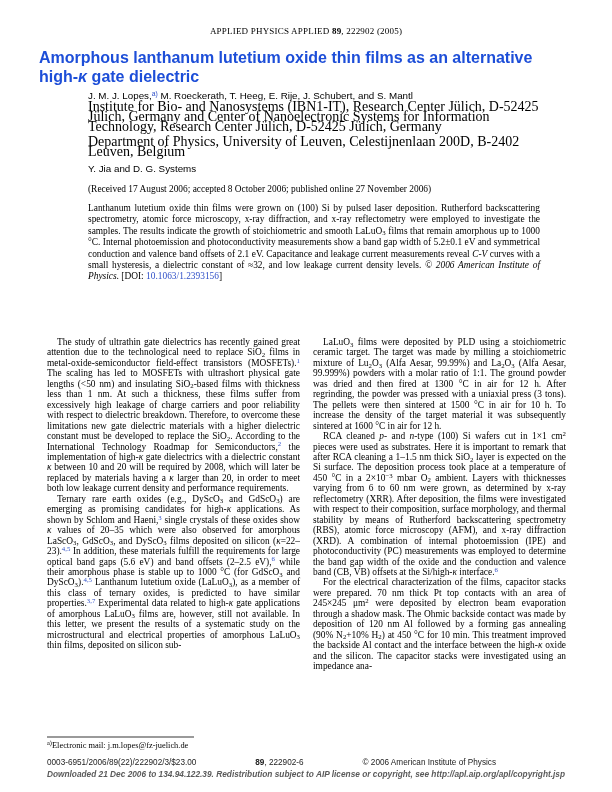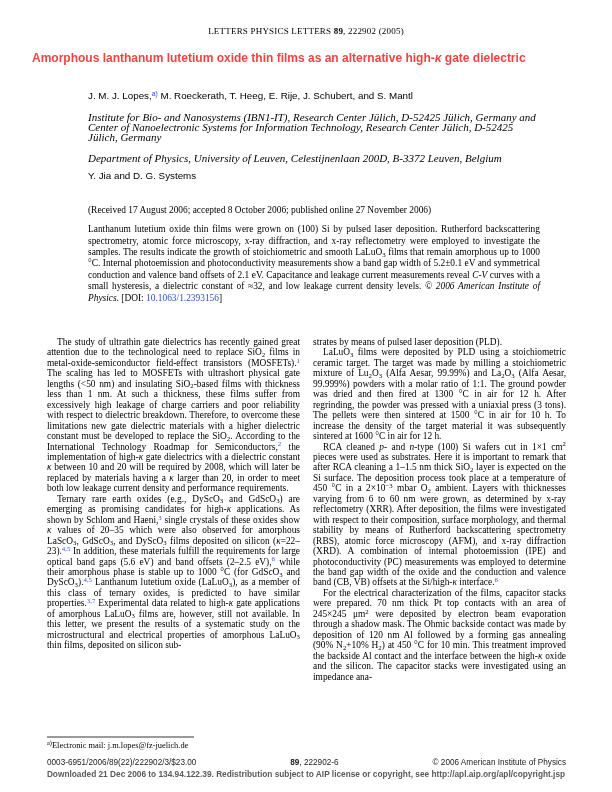--- a/index.html
+++ b/index.html
@@ -3,84 +3,83 @@
 <meta charset="utf-8">
 <style>
   html,body{margin:0;padding:0;background:#ffffff;}
   .page{position:relative;width:612px;height:792px;background:#ffffff;overflow:hidden;
         font-family:"Liberation Serif",serif;color:#000;}
 
   .journal-header{position:absolute;top:26px;left:0;width:100%;text-align:center;
         font-size:9px;letter-spacing:.2px;}
   .journal-header b{font-weight:bold;}
 
-  .title{position:absolute;left:32px;top:49px;width:518px;margin:0;
+  .title{position:absolute;left:39px;top:49px;width:518px;margin:0;
         font-family:"Liberation Sans",sans-serif;font-weight:bold;
-        font-size:12px;line-height:18.5px;color:#ef4444;}
+        font-size:16px;line-height:18.5px;color:#1d4ed8;}
 
   .front{position:absolute;left:88px;top:90px;width:452px;}
   .author-group{margin-bottom:6px;}
   .authors{font-family:"Liberation Sans",sans-serif;font-size:9.8px;line-height:11px;color:#000;}
-  .affiliation{font-style:italic;font-size:11px;line-height:9.8px;margin-top:12px;}
-  .received{font-size:9.4px;margin-top:24px;}
+  .affiliation{font-size:14px;line-height:9.8px;margin-top:1px;}
+  .received{font-size:9.4px;margin-top:10px;}
   .abstract{font-size:9.4px;line-height:11.4px;text-align:justify;margin-top:9px;}
 
   .body-columns{position:absolute;left:47px;top:337px;width:519px;display:flex;gap:13px;}
   .column{width:253px;font-size:9.4px;line-height:10.45px;text-align:justify;}
   .bodyp{margin:0;}
   .bodyp.indent{text-indent:10px;}
 
   sup{font-size:6.8px;vertical-align:baseline;position:relative;top:-3.2px;line-height:0;}
   sub{font-size:6.8px;vertical-align:baseline;position:relative;top:1.6px;line-height:0;}
   sup.ref{color:#3050c8;}
   .link{color:#3050c8;}
 
   .footnote{position:absolute;left:47px;top:736px;width:253px;font-size:8.4px;}
   .footnote-rule{width:147px;height:2px;background:#9a9a9a;margin-bottom:3px;}
   .footnote sup{font-size:6.4px;top:-2.6px;}
 
-  .footer1{position:absolute;left:47px;top:758px;width:519px;display:flex;
+  .footer1{position:absolute;left:47px;top:758px;width:449px;display:flex;
         justify-content:space-between;align-items:baseline;
         font-family:"Liberation Sans",sans-serif;font-size:8.2px;color:#222;}
   .footer2{position:absolute;left:0;top:769px;width:612px;text-align:center;
-        font-family:"Liberation Sans",sans-serif;font-weight:bold;font-size:8.3px;color:#5a5a5a;}
+        font-family:"Liberation Sans",sans-serif;font-weight:bold;font-size:8.3px;color:#5a5a5a;font-style:italic;}
 </style>
 </head>
 <body>
 
 <div class="page">
 
   <div class="journal-header">
-    <span>LETTERS PHYSICS LETTERS </span><b>89</b><span>, 222902 (2005)</span>
+    <span>APPLIED PHYSICS APPLIED </span><b>89</b><span>, 222902 (2005)</span>
   </div>
 
   <h1 class="title">Amorphous lanthanum lutetium oxide thin films as an alternative high-<i>κ</i> gate dielectric</h1>
 
   <div class="front">
     <div class="author-group">
       <div class="authors">J. M. J. Lopes,<sup class="ref">a)</sup> M. Roeckerath, T. Heeg, E. Rije, J. Schubert, and S. Mantl</div>
       <div class="affiliation">Institute for Bio- and Nanosystems (IBN1-IT), Research Center Jülich, D-52425 Jülich, Germany and Center of Nanoelectronic Systems for Information Technology, Research Center Jülich, D-52425 Jülich, Germany</div>
     </div>
     <div class="author-group">
-      <div class="affiliation">Department of Physics, University of Leuven, Celestijnenlaan 200D, B-3372 Leuven, Belgium</div>
+      <div class="affiliation">Department of Physics, University of Leuven, Celestijnenlaan 200D, B-2402 Leuven, Belgium</div>
     </div>
     <div class="author-group">
       <div class="authors">Y. Jia and D. G. Systems</div>
     </div>
     <div class="received">(Received 17 August 2006; accepted 8 October 2006; published online 27 November 2006)</div>
     <div class="abstract">Lanthanum lutetium oxide thin films were grown on (100) Si by pulsed laser deposition. Rutherford backscattering spectrometry, atomic force microscopy, x-ray diffraction, and x-ray reflectometry were employed to investigate the samples. The results indicate the growth of stoichiometric and smooth LaLuO<sub>3</sub> films that remain amorphous up to 1000 °C. Internal photoemission and photoconductivity measurements show a band gap width of 5.2±0.1 eV and symmetrical conduction and valence band offsets of 2.1 eV. Capacitance and leakage current measurements reveal <i>C-V</i> curves with a small hysteresis, a dielectric constant of ≈32, and low leakage current density levels. <i>© 2006 American Institute of Physics.</i> [DOI: <span class="link">10.1063/1.2393156</span>]</div>
   </div>
 
   <div class="body-columns">
     <div class="column">
         <p class="bodyp indent">The study of ultrathin gate dielectrics has recently gained great attention due to the technological need to replace SiO<sub>2</sub> films in metal-oxide-semiconductor field-effect transistors (MOSFETs).<sup class="ref">1</sup> The scaling has led to MOSFETs with ultrashort physical gate lengths (&lt;50 nm) and insulating SiO<sub>2</sub>-based films with thickness less than 1 nm. At such a thickness, these films suffer from excessively high leakage of charge carriers and poor reliability with respect to dielectric breakdown. Therefore, to overcome these limitations new gate dielectric materials with a higher dielectric constant must be developed to replace the SiO<sub>2</sub>. According to the International Technology Roadmap for Semiconductors,<sup class="ref">2</sup> the implementation of high-<i>κ</i> gate dielectrics with a dielectric constant <i>κ</i> between 10 and 20 will be required by 2008, which will later be replaced by materials having a <i>κ</i> larger than 20, in order to meet both low leakage current density and performance requirements.</p>
         <p class="bodyp indent">Ternary rare earth oxides (e.g., DyScO<sub>3</sub> and GdScO<sub>3</sub>) are emerging as promising candidates for high-<i>κ</i> applications. As shown by Schlom and Haeni,<sup class="ref">3</sup> single crystals of these oxides show <i>κ</i> values of 20–35 which were also observed for amorphous LaScO<sub>3</sub>, GdScO<sub>3</sub>, and DyScO<sub>3</sub> films deposited on silicon (<i>κ</i>=22–23).<sup class="ref">4,5</sup> In addition, these materials fulfill the requirements for large optical band gaps (5.6 eV) and band offsets (2–2.5 eV),<sup class="ref">6</sup> while their amorphous phase is stable up to 1000 °C (for GdScO<sub>3</sub> and DyScO<sub>3</sub>).<sup class="ref">4,5</sup> Lanthanum lutetium oxide (LaLuO<sub>3</sub>), as a member of this class of ternary oxides, is predicted to have similar properties.<sup class="ref">3,7</sup> Experimental data related to high-<i>κ</i> gate applications of amorphous LaLuO<sub>3</sub> films are, however, still not available. In this letter, we present the results of a systematic study on the microstructural and electrical properties of amorphous LaLuO<sub>3</sub> thin films, deposited on silicon sub-</p>
       </div>
     <div class="column">
-        <p class="bodyp">strates by means of pulsed laser deposition (PLD).</p>
         <p class="bodyp indent">LaLuO<sub>3</sub> films were deposited by PLD using a stoichiometric ceramic target. The target was made by milling a stoichiometric mixture of Lu<sub>2</sub>O<sub>3</sub> (Alfa Aesar, 99.99%) and La<sub>2</sub>O<sub>3</sub> (Alfa Aesar, 99.999%) powders with a molar ratio of 1:1. The ground powder was dried and then fired at 1300 °C in air for 12 h. After regrinding, the powder was pressed with a uniaxial press (3 tons). The pellets were then sintered at 1500 °C in air for 10 h. To increase the density of the target material it was subsequently sintered at 1600 °C in air for 12 h.</p>
         <p class="bodyp indent">RCA cleaned <i>p</i>- and <i>n</i>-type (100) Si wafers cut in 1×1 cm<sup>2</sup> pieces were used as substrates. Here it is important to remark that after RCA cleaning a 1–1.5 nm thick SiO<sub>2</sub> layer is expected on the Si surface. The deposition process took place at a temperature of 450 °C in a 2×10<sup>−3</sup> mbar O<sub>2</sub> ambient. Layers with thicknesses varying from 6 to 60 nm were grown, as determined by x-ray reflectometry (XRR). After deposition, the films were investigated with respect to their composition, surface morphology, and thermal stability by means of Rutherford backscattering spectrometry (RBS), atomic force microscopy (AFM), and x-ray diffraction (XRD). A combination of internal photoemission (IPE) and photoconductivity (PC) measurements was employed to determine the band gap width of the oxide and the conduction and valence band (CB, VB) offsets at the Si/high-<i>κ</i> interface.<sup class="ref">6</sup></p>
         <p class="bodyp indent">For the electrical characterization of the films, capacitor stacks were prepared. 70 nm thick Pt top contacts with an area of 245×245 μm<sup>2</sup> were deposited by electron beam evaporation through a shadow mask. The Ohmic backside contact was made by deposition of 120 nm Al followed by a forming gas annealing (90% N<sub>2</sub>+10% H<sub>2</sub>) at 450 °C for 10 min. This treatment improved the backside Al contact and the interface between the high-<i>κ</i> oxide and the silicon. The capacitor stacks were investigated using an impedance ana-</p>
       </div>
   </div>
 
   <div class="footnote">
     <div class="footnote-rule"></div>
     <sup>a)</sup><span>Electronic mail: j.m.lopes@fz-juelich.de</span>
   </div>

